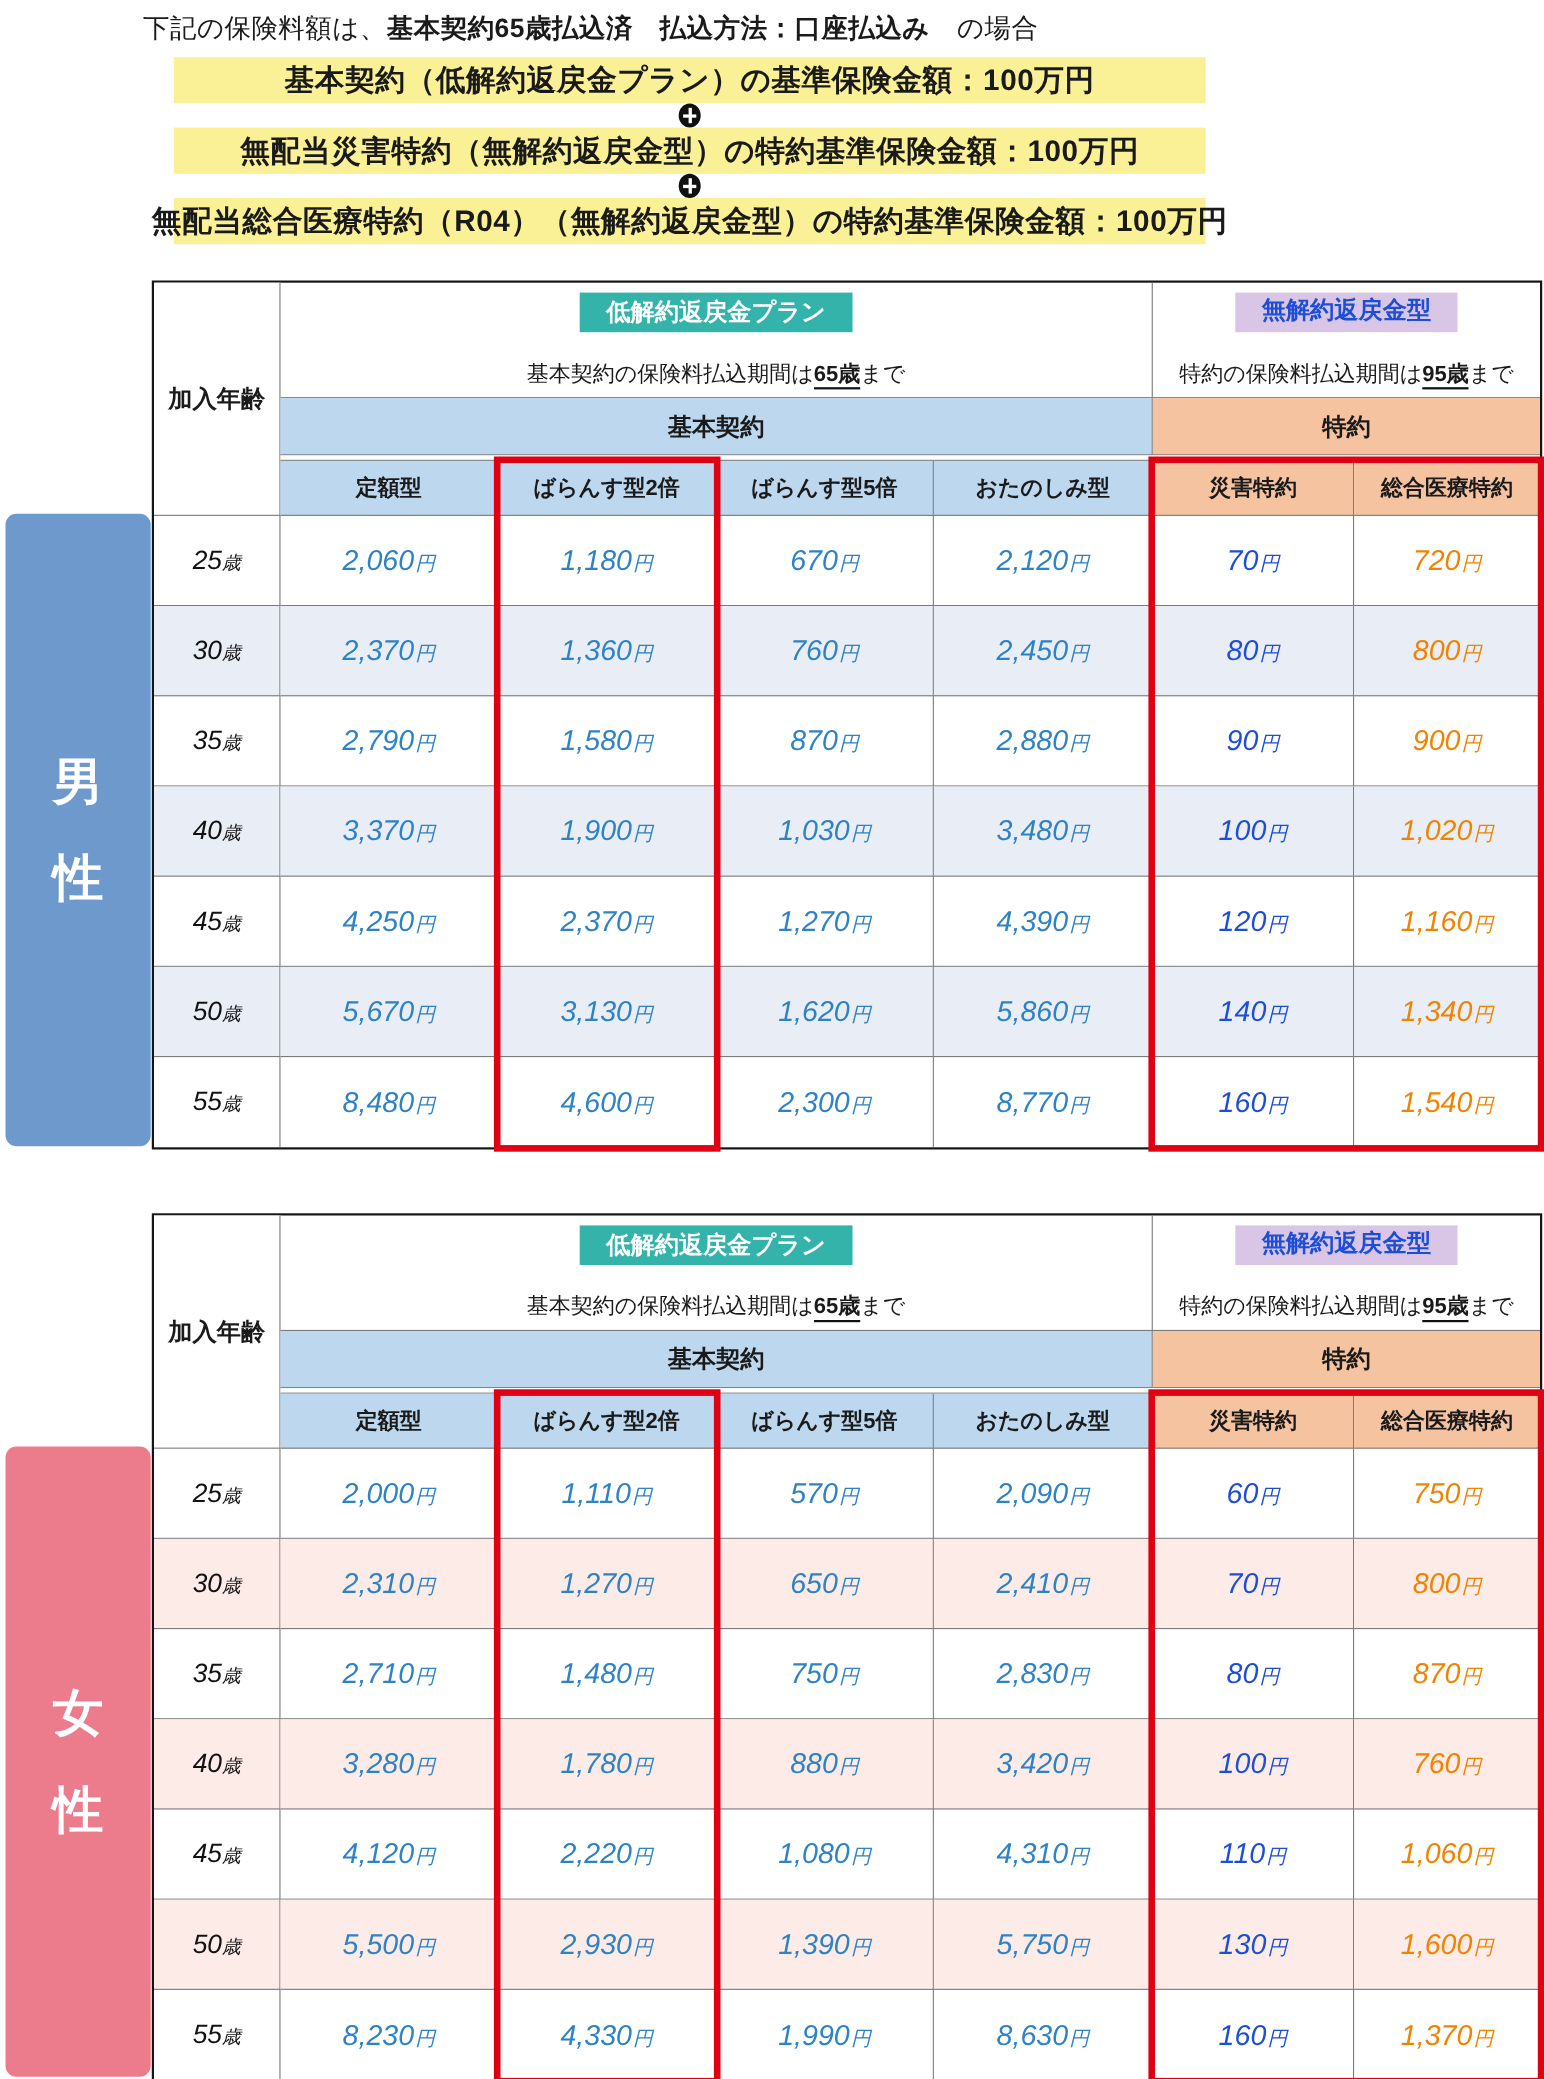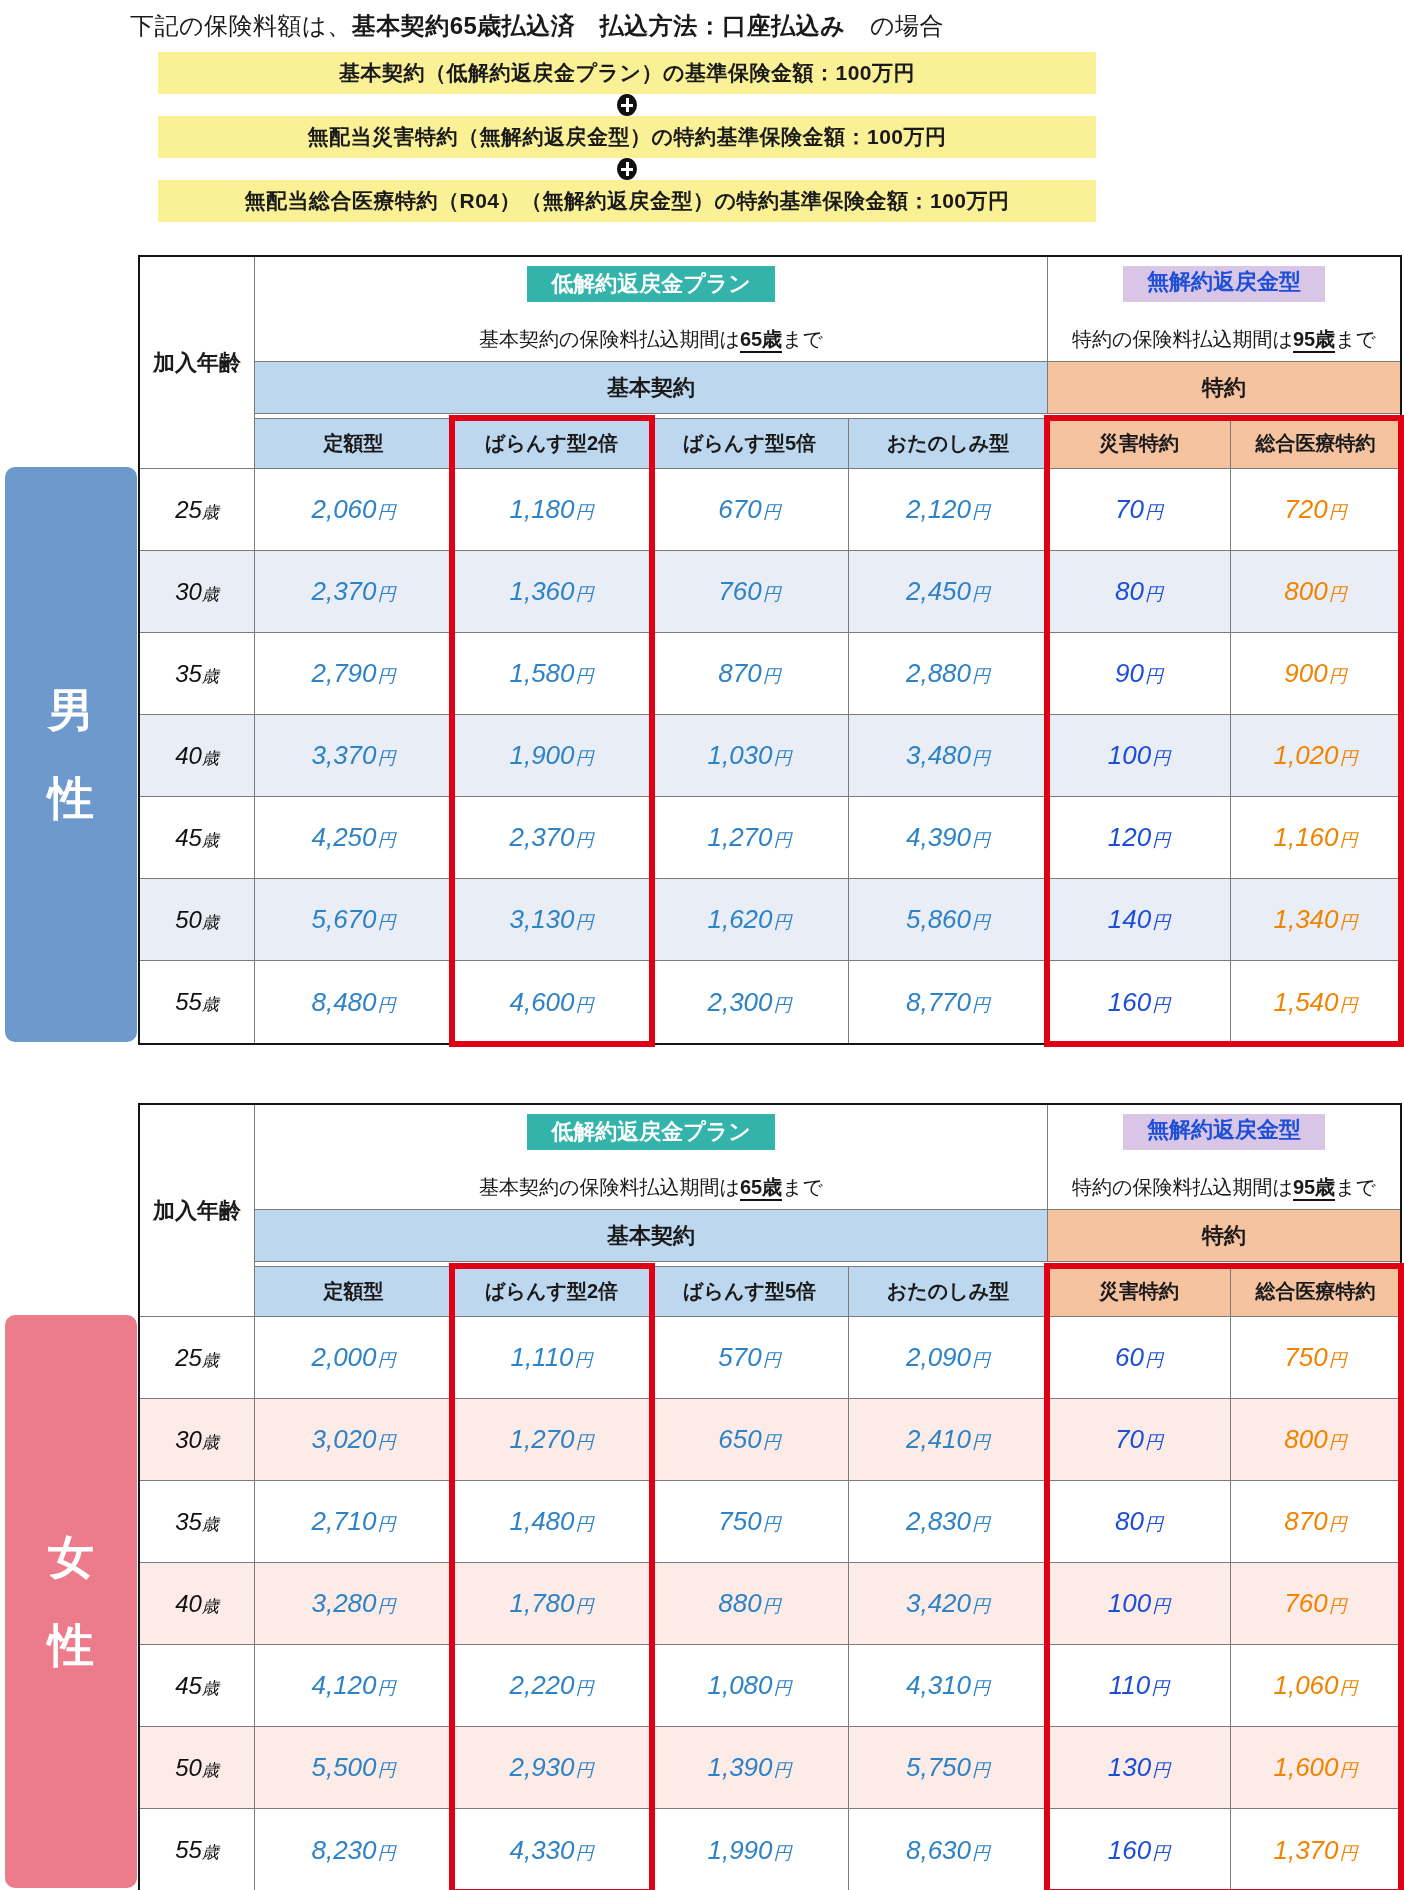--- a/index.html
+++ b/index.html
@@ -6,21 +6,21 @@
   body{font-family:"Liberation Sans","DejaVu Sans",sans-serif;color:#1a1a1a;}
   .page{position:relative;width:1404px;height:1890px;background:#fff;overflow:hidden;}
 
   
   .title{position:absolute;left:130px;top:10px;font-size:24px;letter-spacing:.5px;white-space:nowrap;}
   .title .b{font-weight:bold;}
 
   
   .stack{position:absolute;left:158px;top:52px;width:938px;}
   .ybar{height:42px;background:#faf096;display:flex;align-items:center;justify-content:center;
-        font-size:21px;font-weight:bold;letter-spacing:.5px;white-space:nowrap;}
+        font-size:27px;font-weight:bold;letter-spacing:.5px;white-space:nowrap;}
   .plus-row{height:22px;display:flex;align-items:center;justify-content:center;}
   .plus{position:relative;width:20px;height:22px;background:#101010;border-radius:50%;}
   .plus::before{content:"";position:absolute;left:4px;right:4px;top:9.5px;height:3px;background:#fff;}
   .plus::after{content:"";position:absolute;top:4px;bottom:4px;left:8.5px;width:3px;background:#fff;}
 
   
   .gbar{position:absolute;left:5px;width:132px;border-radius:10px;display:flex;flex-direction:column;
         align-items:center;justify-content:center;gap:26px;color:#fff;font-size:46px;font-weight:bold;}
   .gbar.male{top:467px;height:575px;background:#6d99cd;}
   .gbar.female{top:1315px;height:573px;background:#ec7b8c;}
@@ -334,21 +334,21 @@
           </div>
           <div class="c val v-orange lastcol">
             <span class="cellline"><span class="num">750</span><span class="unit">円</span></span>
           </div>
         </div>
         <div class="row tint">
           <div class="c age">
             <span class="cellline"><span class="age-num">30</span><span class="age-unit">歳</span></span>
           </div>
           <div class="c val v-blue">
-            <span class="cellline"><span class="num">3,020</span><span class="unit">円</span></span>
+            <span class="cellline"><span class="num">2,310</span><span class="unit">円</span></span>
           </div>
           <div class="c val v-blue">
             <span class="cellline"><span class="num">1,270</span><span class="unit">円</span></span>
           </div>
           <div class="c val v-blue">
             <span class="cellline"><span class="num">650</span><span class="unit">円</span></span>
           </div>
           <div class="c val v-blue">
             <span class="cellline"><span class="num">2,410</span><span class="unit">円</span></span>
           </div>

